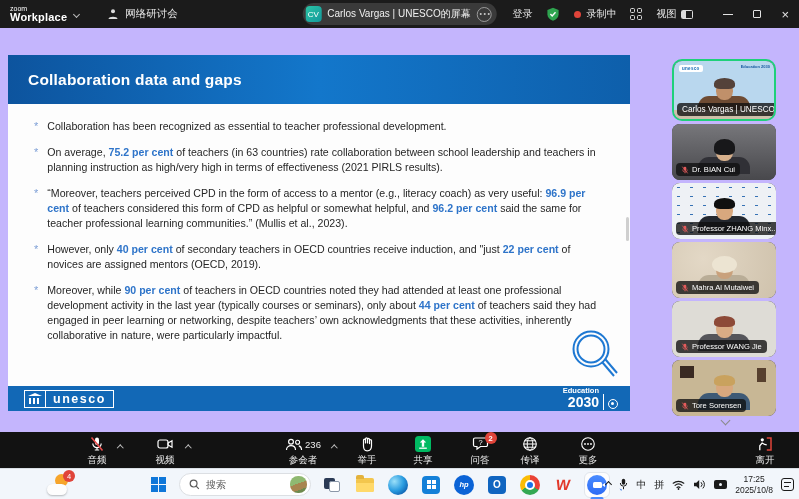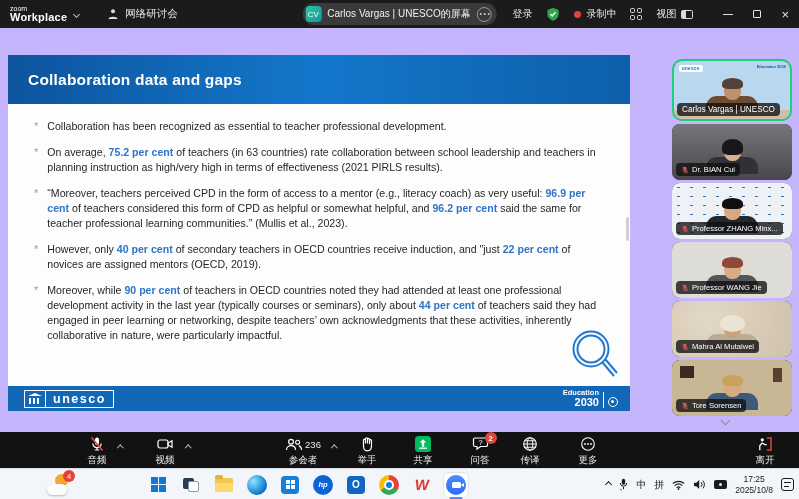--- a/index.html
+++ b/index.html
@@ -57,28 +57,28 @@
   .unesco-logo { display:flex; align-items:center; border:1px solid #fff; height:18px; }
   .temple { width:21px; height:16px; position:relative; border-right:1px solid #fff; }
   .temple .pediment { position:absolute; top:2.5px; left:3px; width:0; height:0;
                       border-left:7.5px solid transparent; border-right:7.5px solid transparent; border-bottom:3.5px solid #fff; }
   .temple .cols { position:absolute; bottom:2.5px; left:4px; right:4px; height:6.5px;
                   background:repeating-linear-gradient(90deg,#fff 0 2px,transparent 2px 4.2px); }
   .unesco-word { font-size:12.5px; font-weight:700; letter-spacing:1.5px; color:#fff; padding:0 7px; }
   .edu-logo { display:flex; align-items:flex-end; gap:4px; color:#fff; }
   .edu-text { text-align:right; line-height:1.05; }
   .edu-l1 { font-size:7.5px; font-weight:700; display:block; }
-  .edu-l2 { font-size:11px; font-weight:700; display:block; }
+  .edu-l2 { font-size:14px; font-weight:700; display:block; }
   .edu-bar { width:1px; height:16px; background:#fff; }
   .edu-circle { width:10px; height:10px; border:1.5px solid #fff; border-radius:50%; position:relative; margin-bottom:1px; }
   .edu-circle::before { content:''; position:absolute; left:2.2px; top:2.2px; width:3px; height:3px; border-radius:50%; background:#fff; }
 
   
   .video-panel { position:absolute; left:672px; top:59px; width:120px; display:flex; flex-direction:column; gap:3px; }
-  .vid-tile { position:relative; width:120px; height:56px; border-radius:8px; overflow:hidden; background:#333; flex:none; }
+  .vid-tile { position:relative; width:104px; height:56px; border-radius:8px; overflow:hidden; background:#333; flex:none; }
   .vid-tile.active { height:62px; border:2px solid #1fd07a; border-radius:10px; }
   .vid-bg { position:absolute; inset:0; }
   .person { position:absolute; left:50%; bottom:0; transform:translateX(-50%); width:70px; height:38px; }
   .head { width:17px; height:19px; border-radius:50% 50% 46% 46%; background:var(--skin,#d0a37c); margin:0 auto; position:relative; }
   .head::before { content:''; position:absolute; top:-3px; left:-2px; right:-2px; height:11px; border-radius:50% 50% 30% 30%; background:var(--hair,#333); }
   .torso { width:52px; height:17px; border-radius:11px 11px 0 0; background:var(--shirt,#444); margin:-4px auto 0; }
   .theme-stage .vid-bg { background:#b9d7ee; }
   .theme-stage .vid-bg::after { content:''; position:absolute; left:0; right:0; bottom:0; height:9px; background:#cdbfa8; }
   .theme-stage { --skin:#c0906a; --hair:#54423a; --shirt:#6e4b33; }
   .theme-dark .vid-bg { background:linear-gradient(180deg,#77777b,#48484c); }
@@ -326,54 +326,54 @@
           <span class="mic-muted">
             <svg viewBox="0 0 12 12" width="8" height="8">
               <rect x="4" y="1" width="4" height="6" rx="2" fill="#e35b5b"></rect>
               <path d="M2.5 5.5a3.5 3.5 0 0 0 7 0M6 9v2" stroke="#e35b5b" stroke-width="1.1" fill="none"></path>
               <line x1="2" y1="1" x2="10" y2="11" stroke="#e35b5b" stroke-width="1.3"></line>
             </svg>
           </span>
           <span>Professor ZHANG Minx...</span>
         </div>
       </div>
-      <div class="vid-tile theme-light">
+      <div class="vid-tile theme-hijab">
         <div class="vid-bg">
           <div class="person">
             <div class="head"></div>
             <div class="torso"></div>
           </div>
         </div>
         <div class="name-pill">
           <span class="mic-muted">
             <svg viewBox="0 0 12 12" width="8" height="8">
               <rect x="4" y="1" width="4" height="6" rx="2" fill="#e35b5b"></rect>
               <path d="M2.5 5.5a3.5 3.5 0 0 0 7 0M6 9v2" stroke="#e35b5b" stroke-width="1.1" fill="none"></path>
               <line x1="2" y1="1" x2="10" y2="11" stroke="#e35b5b" stroke-width="1.3"></line>
             </svg>
           </span>
-          <span>Professor WANG Jie</span>
+          <span>Mahra Al Mutaiwei</span>
         </div>
       </div>
-      <div class="vid-tile theme-hijab">
+      <div class="vid-tile theme-light">
         <div class="vid-bg">
           <div class="person">
             <div class="head"></div>
             <div class="torso"></div>
           </div>
         </div>
         <div class="name-pill">
           <span class="mic-muted">
             <svg viewBox="0 0 12 12" width="8" height="8">
               <rect x="4" y="1" width="4" height="6" rx="2" fill="#e35b5b"></rect>
               <path d="M2.5 5.5a3.5 3.5 0 0 0 7 0M6 9v2" stroke="#e35b5b" stroke-width="1.1" fill="none"></path>
               <line x1="2" y1="1" x2="10" y2="11" stroke="#e35b5b" stroke-width="1.3"></line>
             </svg>
           </span>
-          <span>Mahra Al Mutaiwei</span>
+          <span>Professor WANG Jie</span>
         </div>
       </div>
       <div class="vid-tile theme-home">
         <div class="vid-bg">
           <div class="person">
             <div class="head"></div>
             <div class="torso"></div>
           </div>
         </div>
         <div class="name-pill">
@@ -497,20 +497,28 @@
     </div>
     <div class="dock">
       <span class="dock-ic">
           <span class="winlogo">
             <b></b>
             <b></b>
             <b></b>
             <b></b>
           </span>
         </span>
+      <span class="searchpill">
+        <svg width="11" height="11" viewBox="0 0 11 11">
+          <circle cx="4.6" cy="4.6" r="3.4" fill="none" stroke="#5a5a5a" stroke-width="1.2"></circle>
+          <path d="M7.2 7.2l2.6 2.6" stroke="#5a5a5a" stroke-width="1.2"></path>
+        </svg>
+        <span class="stext">搜索</span>
+        <span class="simg"></span>
+      </span>
       <span class="dock-ic">
           <span class="taskview">
             <i></i>
             <b></b>
           </span>
         </span>
       <span class="dock-ic">
           <span class="folder"></span>
         </span>
       <span class="dock-ic">

